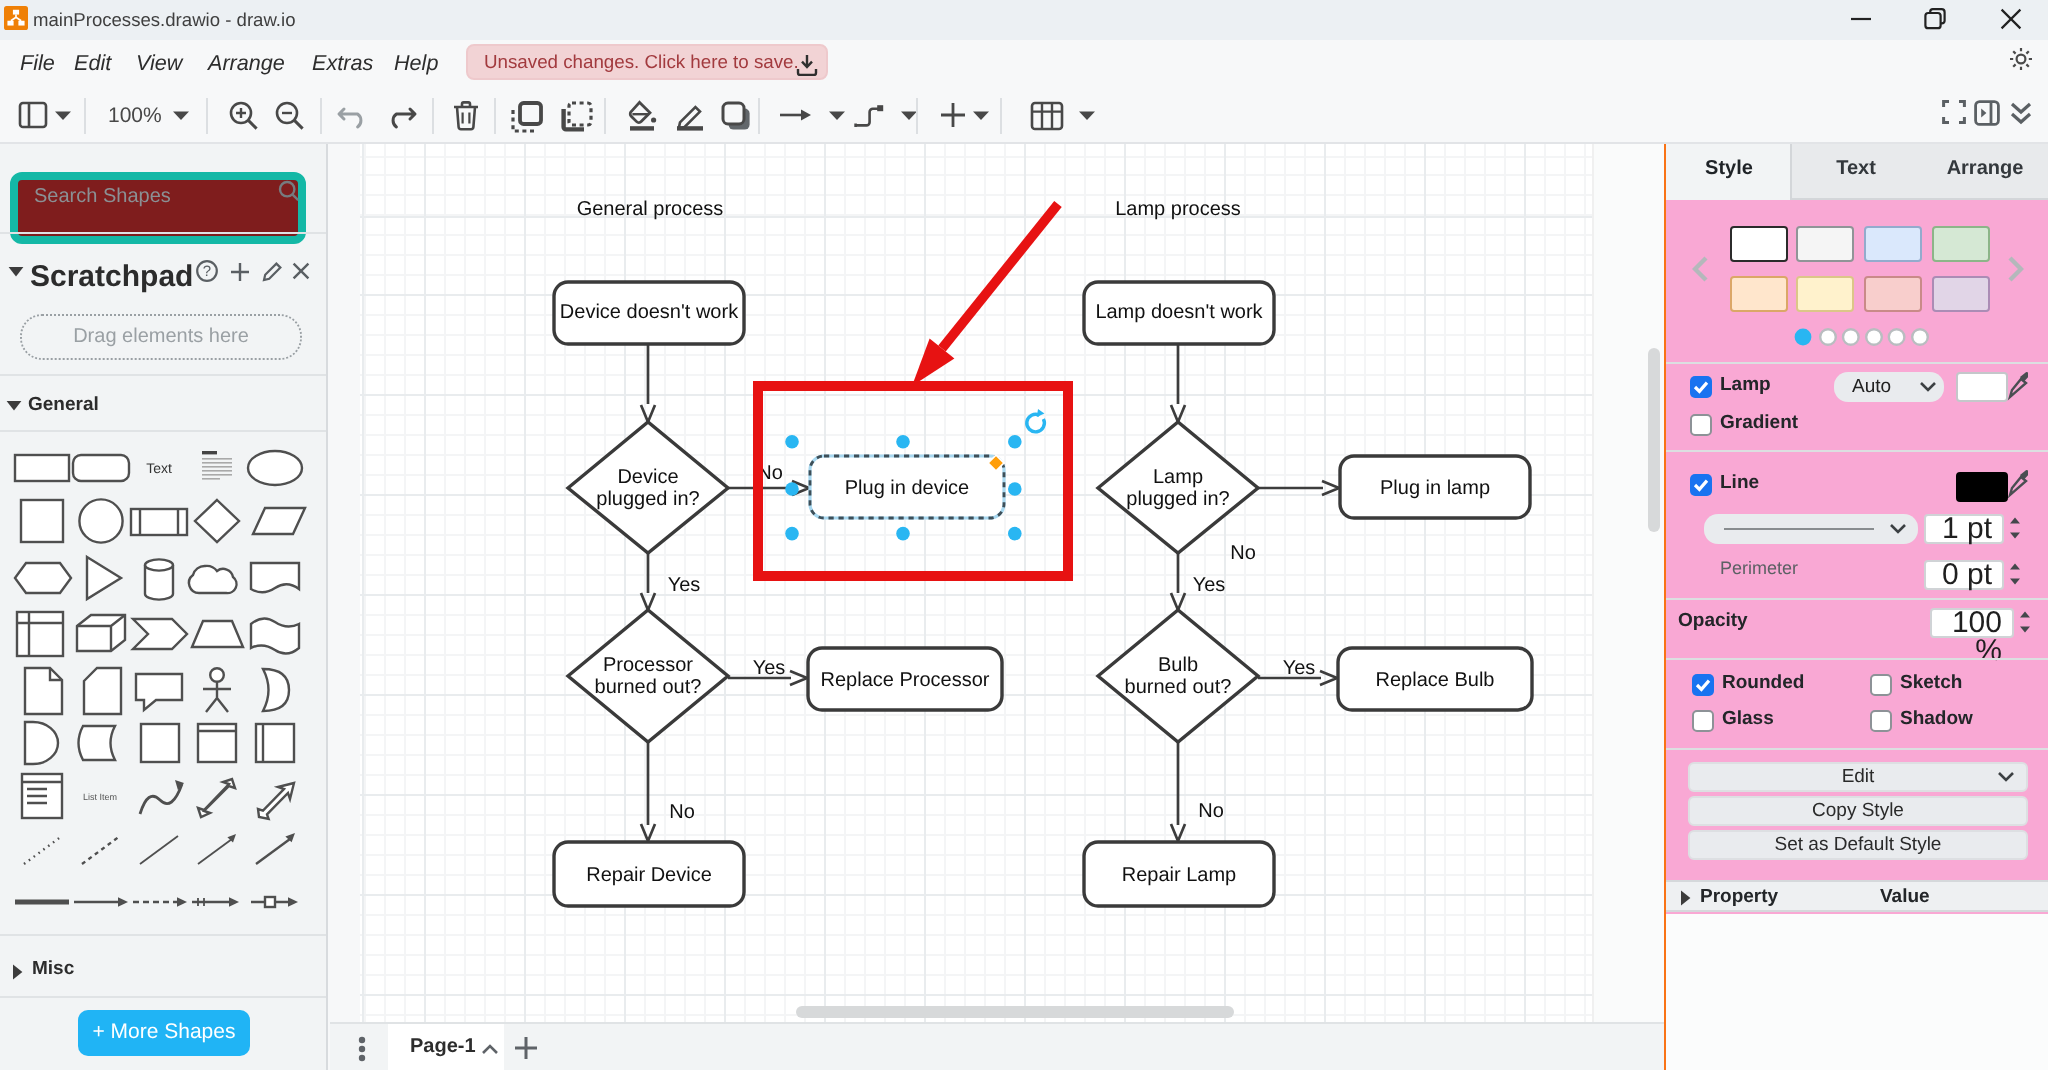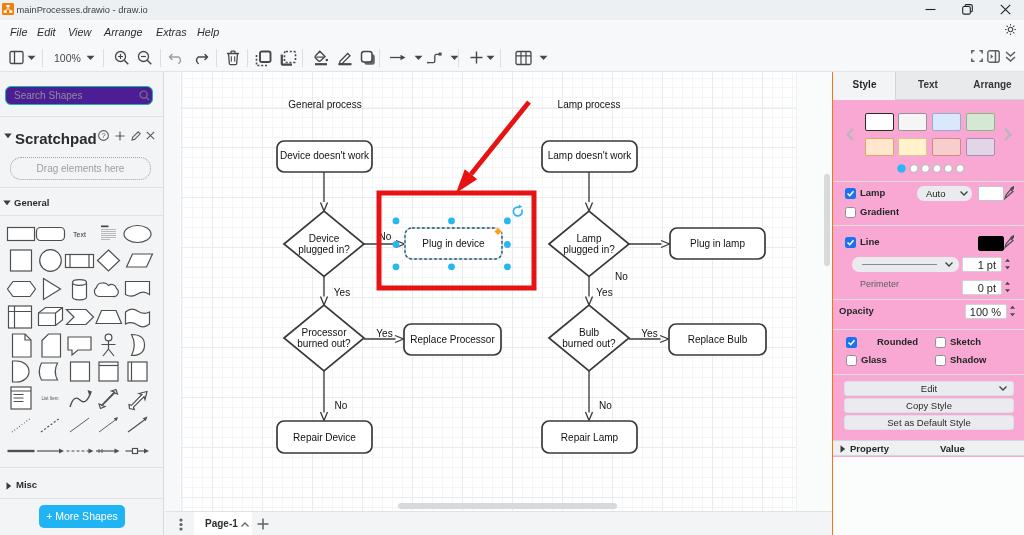--- a/index.html
+++ b/index.html
@@ -31,21 +31,21 @@
   background-position: 32px 37px, 32px 37px, 2px 7px, 2px 7px; }
 #offpage { position:absolute; left:796px; top:72px; width:36px; height:439px; background:#fafbfb; border-left:1px solid #f0f0f0; }
 #vscroll { position:absolute; left:824px; top:174px; width:6px; height:92px; background:#d7d9da; border-radius:3px; }
 #hscroll { position:absolute; left:398px; top:503px; width:219px; height:6px; background:#d7d9da; border-radius:3px; }
 
 #tabbar { position:absolute; left:165px; top:511px; width:667px; height:24px; background:#f2f4f5; border-top:1px solid #e0e3e5; }
 #pagetab { position:absolute; left:29px; top:0px; width:58px; height:24px; background:#ffffff; font-size:10px; color:#2d2d2d; text-align:left; padding-left:11px; line-height:24px; font-weight:bold; }
 
 .rp-bold { font-weight:bold; font-size:9.5px; color:#232629; }
 .rp-sel { position:absolute; background:#e9ebee; border-radius:7px; }
-.rp-spin { position:absolute; background:#ffffff; border:1px solid #d0d3d6; border-radius:2px; font-size:11px; color:#1f1f1f; text-align:right; }
+.rp-spin { position:absolute; background:#ffffff; border:1px solid #d0d3d6; border-radius:2px; font-size:15px; color:#1f1f1f; text-align:right; }
 .rp-div { position:absolute; left:0px; width:192px; height:1px; background:#dcdfe1; }
 .cb { position:absolute; width:11px; height:11px; border-radius:2.5px; }
 .cb-on { background:#1973f0; }
 .cb-off { background:#ffffff; border:1.4px solid #8d9297; }
 .cb-on svg { position:absolute; left:1px; top:1px; }
 .rp-btn { position:absolute; left:11px; width:170px; height:15px; background:#e9ebee; border:1px solid #dddfe2; border-radius:3px; font-size:9.5px; color:#2a2a2a; text-align:center; line-height:14px; }
 </style>
 </head>
 <body>
 <div id="app">
@@ -69,20 +69,26 @@
         <path d="M0.8 0.8l9.4 9.4M10.2 0.8L0.8 10.2" stroke="#222" stroke-width="1.1"></path>
       </svg>
   </div>
   <div id="menubar">
     <div class="menuitem" style="left:10px">File</div>
     <div class="menuitem" style="left:37px">Edit</div>
     <div class="menuitem" style="left:68px">View</div>
     <div class="menuitem" style="left:104px">Arrange</div>
     <div class="menuitem" style="left:156px">Extras</div>
     <div class="menuitem" style="left:197px">Help</div>
+    <div id="notif">Unsaved changes. Click here to save.
+      <svg class="abs" style="left:164px;top:3.5px" width="11" height="11" viewBox="0 0 11 11">
+          <path d="M5.5 0.5v5.5M3 3.8l2.5 2.7L8 3.8" stroke="#2f2f2f" stroke-width="1.2" fill="none"></path>
+          <path d="M1 7.5v2a1 1 0 0 0 1 1h7a1 1 0 0 0 1-1v-2" stroke="#2f2f2f" stroke-width="1.2" fill="none"></path>
+        </svg>
+    </div>
     <svg class="abs" style="left:1005px;top:4px" width="11" height="11" viewBox="0 0 11 11">
         <circle cx="5.5" cy="5.5" r="2.2" fill="none" stroke="#4a4a4a" stroke-width="1.1"></circle>
         <g stroke="#4a4a4a" stroke-width="1.1">
           <path d="M5.5 0v1.6M5.5 9.4V11M0 5.5h1.6M9.4 5.5H11M1.6 1.6l1.2 1.2M8.2 8.2l1.2 1.2M1.6 9.4l1.2-1.2M8.2 2.8l1.2-1.2"></path>
         </g>
       </svg>
   </div>
   <div id="toolbar">
     <svg class="tb" style="left:9px" width="15" height="15" viewBox="0 0 15 15">
         <rect x="1" y="1.5" width="13" height="12" rx="1.5" fill="none" stroke="#484848" stroke-width="1.3"></rect>
@@ -184,21 +190,21 @@
         <path d="M3.6 4.2l2.6 2.3-2.6 2.3z" fill="#5b6064"></path>
       </svg>
     <svg class="tb" style="left:1005px;top:7px" width="11" height="12" viewBox="0 0 11 12">
         <g fill="none" stroke="#5b6064" stroke-width="1.6">
           <path d="M1 1l4.5 4L10 1"></path>
           <path d="M1 6l4.5 4L10 6"></path>
         </g>
       </svg>
   </div>
   <div id="leftpanel">
-    <div class="abs" style="left:5px;top:14px;width:148px;height:19px;background:#4c1d95;border:1px solid #14b8a6;border-radius:6px;font-size:10px;color:#8b9094;line-height:17px;padding-left:8px">Search Shapes</div>
+    <div class="abs" style="left:5px;top:14px;width:148px;height:36px;background:#7f1d1d;border:4px solid #14b8a6;border-radius:6px;font-size:10px;color:#8b9094;line-height:17px;padding-left:8px">Search Shapes</div>
     <svg class="abs" style="left:139px;top:18px" width="11" height="11" viewBox="0 0 11 11">
         <circle cx="4.6" cy="4.6" r="3.6" fill="none" stroke="#767b7f" stroke-width="1.2"></circle>
         <path d="M7.3 7.3l2.8 2.8" stroke="#767b7f" stroke-width="1.2"></path>
       </svg>
     <div class="abs" style="left:0;top:44px;width:163px;height:1px;background:#e0e3e5"></div>
     <svg class="abs" style="left:4px;top:61px" width="8" height="6" viewBox="0 0 8 6">
         <path d="M0.3 0.5L4 5.2L7.7 0.5z" fill="#3c3c3c"></path>
       </svg>
     <div class="abs" style="left:15px;top:58px;font-size:15px;font-weight:bold;color:#2c2c2c">Scratchpad</div>
     <svg class="abs" style="left:98px;top:58px" width="11" height="11" viewBox="0 0 11 11">
@@ -491,21 +497,21 @@
     <svg class="abs" style="left:175px;top:231px" width="9" height="16" viewBox="0 0 9 16">
         <path d="M2 5.8L4.5 2.8L7 5.8z" fill="#44484c"></path>
         <path d="M2 10.2L4.5 13.2L7 10.2z" fill="#44484c"></path>
       </svg>
     <div class="rp-div" style="top:257px"></div>
     <div class="cb cb-on" style="left:13px;top:264.5px">
         <svg width="9" height="9" viewBox="0 0 9 9">
           <path d="M1.5 4.5L3.7 6.7L7.5 2.3" fill="none" stroke="#fff" stroke-width="1.6"></path>
         </svg>
       </div>
-    <div class="abs rp-bold" style="left:44px;top:264px">Rounded</div>
+    <div class="abs rp-bold" style="left:28px;top:264px">Rounded</div>
     <div class="cb cb-off" style="left:102px;top:264.5px"></div>
     <div class="abs rp-bold" style="left:117px;top:264px">Sketch</div>
     <div class="cb cb-off" style="left:13px;top:282.5px"></div>
     <div class="abs rp-bold" style="left:28px;top:282px">Glass</div>
     <div class="cb cb-off" style="left:102px;top:282.5px"></div>
     <div class="abs rp-bold" style="left:117px;top:282px">Shadow</div>
     <div class="rp-div" style="top:302px"></div>
     <div class="rp-btn" style="top:309px">Edit</div>
     <svg class="abs" style="left:166px;top:314px" width="8" height="5" viewBox="0 0 8 5">
         <path d="M0.5 0.5L4 4L7.5 0.5" fill="none" stroke="#3c4043" stroke-width="1.3"></path>

